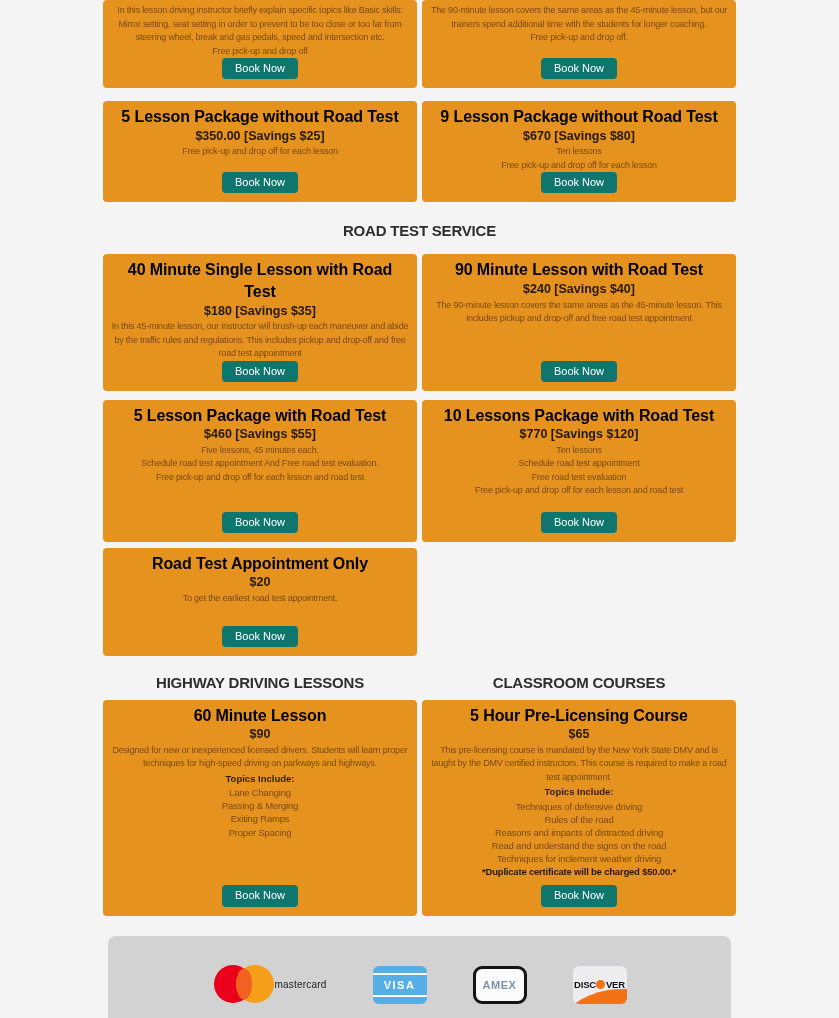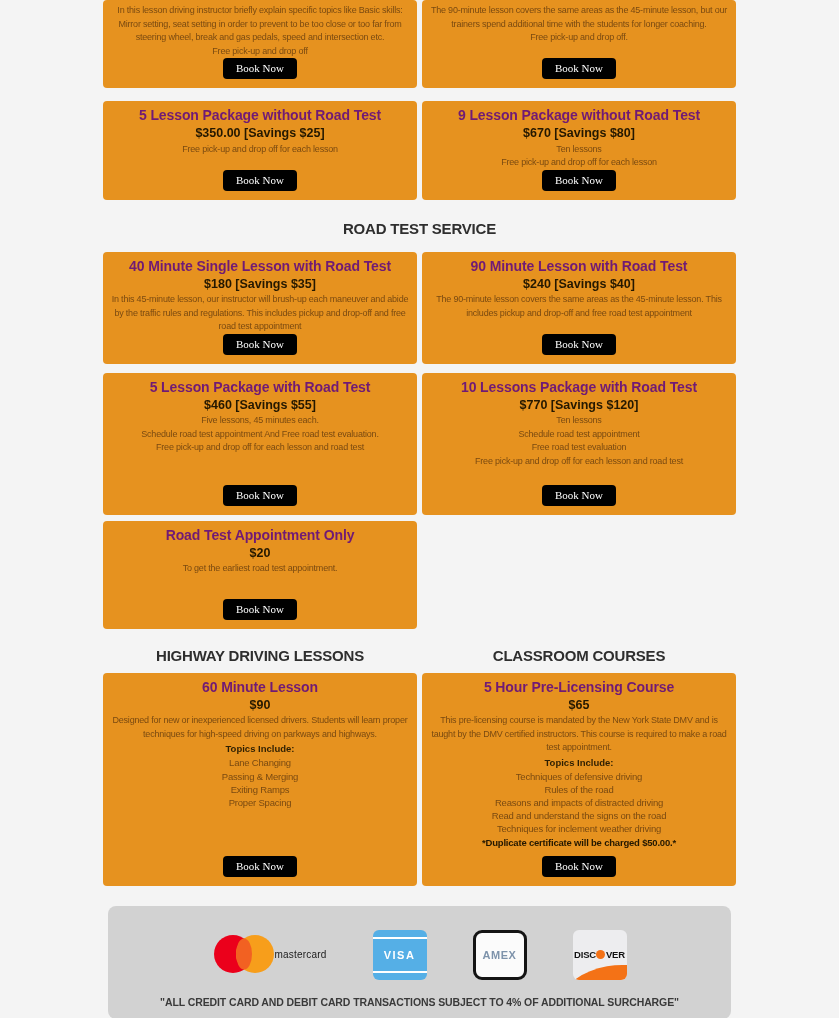--- a/index.html
+++ b/index.html
@@ -9,32 +9,32 @@
     font-family: "Liberation Sans", "DejaVu Sans", sans-serif;
     color: #2E1F02;
   }
   .wrap { width: 633px; margin: 0 auto; }
   .row { display: flex; gap: 5px; align-items: stretch; }
   .card {
     width: 314px; background: #E6921F; border-radius: 4px;
     padding: 5px 8px 9px; display: flex; flex-direction: column;
     text-align: center;
   }
-  .card-title { font-size: 14px; font-weight: 700; line-height: 1.35; color: #701a75; letter-spacing: -0.1px; }
+  .card-title { font-size: 16px; font-weight: 700; line-height: 1.35; color: #000000; letter-spacing: -0.1px; }
   .card-price { font-size: 12.5px; font-weight: 700; line-height: 1.4; color: #241800; }
   .card-desc, .card-line {
     font-size: 9px; line-height: 1.5; color: #7A4A11; letter-spacing: -0.2px;
   }
   .topics-label { font-size: 9.5px; font-weight: 700; color: #2E1F02; line-height: 1.5; margin-top: 1px; }
   .topic { font-size: 9.5px; line-height: 1.38; color: #7A4A11; letter-spacing: -0.2px; }
   .footnote { font-size: 9.5px; font-weight: 700; color: #241800; line-height: 1.5; letter-spacing: -0.2px; }
   .book-btn {
     margin-top: auto; align-self: center;
-    background: #000000; color: #FFFFFF; border: none; border-radius: 4px;
-    font-family: Liberation Serif, serif; font-size: 11px; padding: 4px 13px; cursor: pointer;
+    background: #0f766e; color: #FFFFFF; border: none; border-radius: 4px;
+    font-family: Liberation Sans, sans-serif; font-size: 11px; padding: 4px 13px; cursor: pointer;
     line-height: 1.2;
   }
   .btn-gap { margin-top: 6px; }
   .h-full { text-align: center; font-size: 15px; font-weight: 700; color: #2E2E2E; line-height: 21px; letter-spacing: -0.2px; }
   .h-road { margin: 18px 0 13px; }
   .h2row { display: flex; gap: 5px; margin: 16px 0 7px; }
   .h2row .h-full { width: 314px; }
   .mh1 { min-height: 87px; }
   .mh2 { min-height: 88px; }
   .mh3 { min-height: 103px; }
@@ -48,21 +48,21 @@
 
   
   .pay-footer {
     width: 623px; height: 113px; margin: 20px auto 0;
     background: #D2D2D2; border-radius: 8px;
     padding-top: 20px; text-align: center;
   }
   .pay-icons { display: flex; justify-content: center; align-items: center; gap: 46px; height: 58px; }
   .mc-block { display: flex; align-items: center; }
   .mc-label { font-size: 10px; color: #1B1B1B; margin-top: 0px; letter-spacing: 0.2px; }
-  .pay-card { width: 54px; height: 50px; border-radius: 6px; position: relative; display: flex; align-items: center; justify-content: center; }
+  .pay-card { width: 54px; height: 38px; border-radius: 6px; position: relative; display: flex; align-items: center; justify-content: center; }
   .visa-card { background: #55AFE6; }
   .visa-card::before, .visa-card::after {
     content: ""; position: absolute; left: 0; right: 0; height: 2px; background: #FFFFFF;
   }
   .visa-card::before { top: 7px; }
   .visa-card::after { bottom: 7px; }
   .visa-text { color: #FFFFFF; font-weight: 700; font-size: 11px; letter-spacing: 1.5px; }
   .amex-card { background: #FBFBFB; border: 3px solid #141414; border-radius: 9px; }
   .amex-text { color: #7E93AB; font-weight: 700; font-size: 11px; letter-spacing: 0.5px; }
   .disc-card { background: #EDEDEF; overflow: hidden; }

